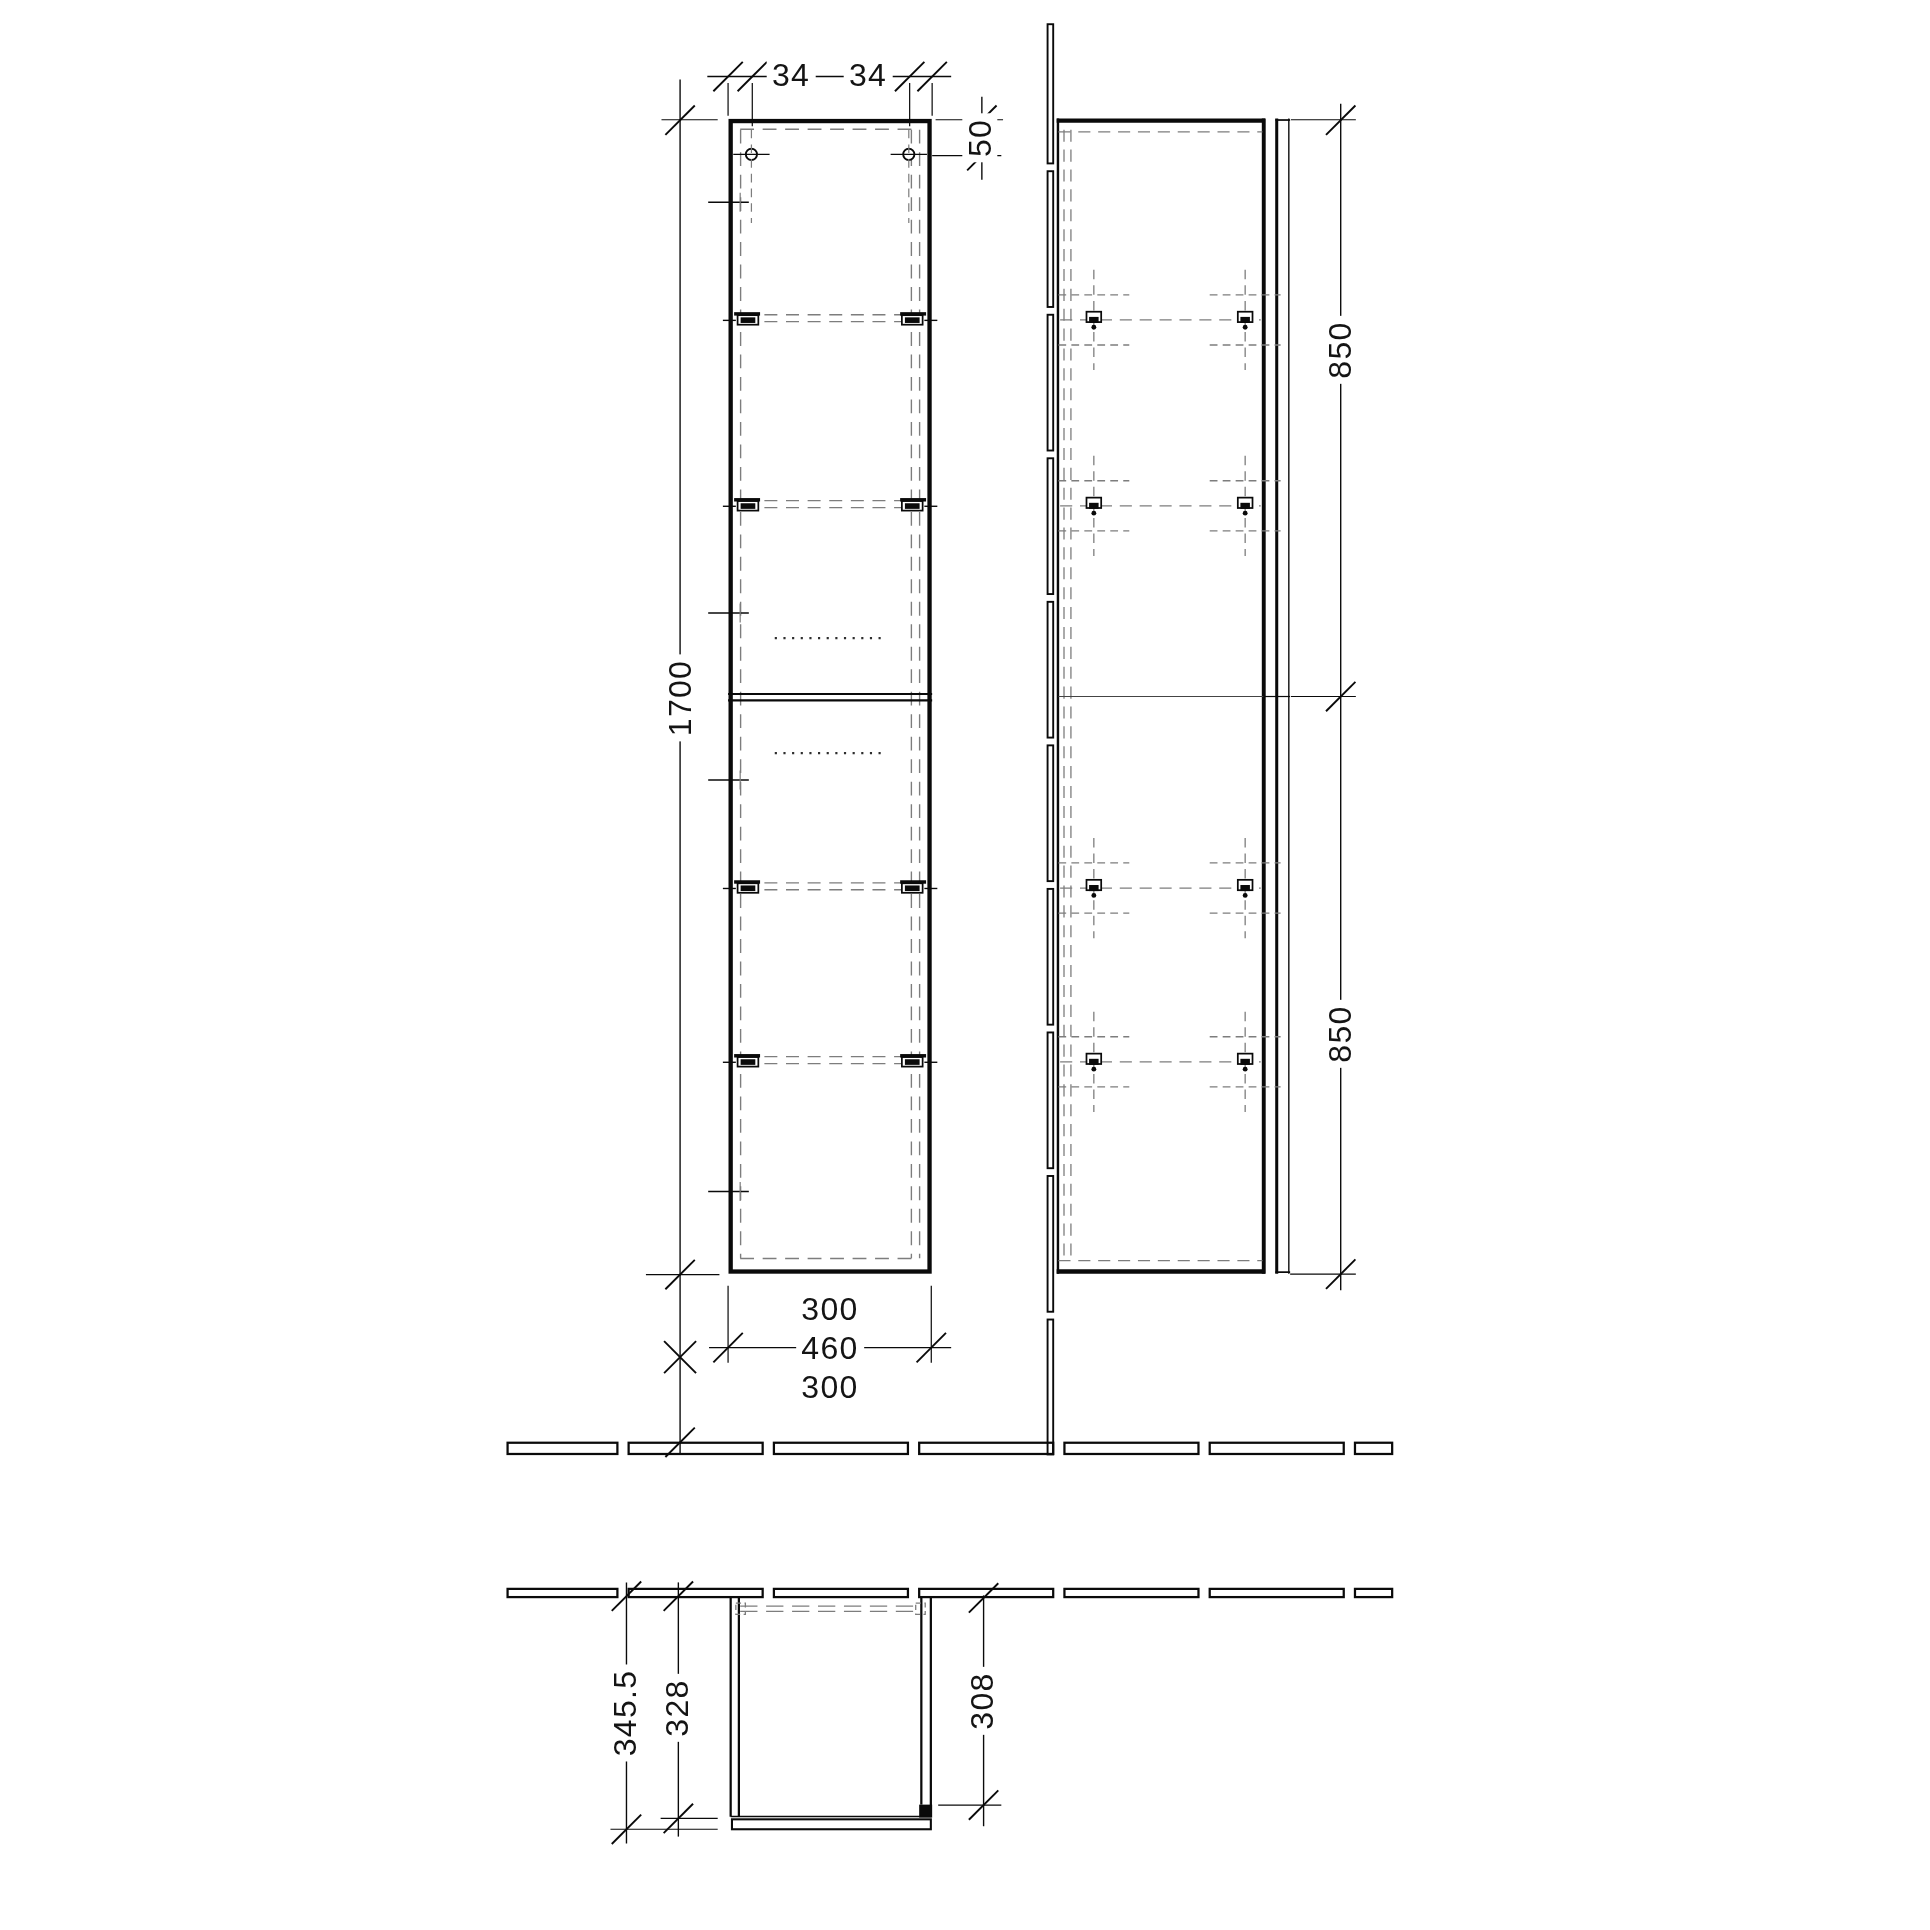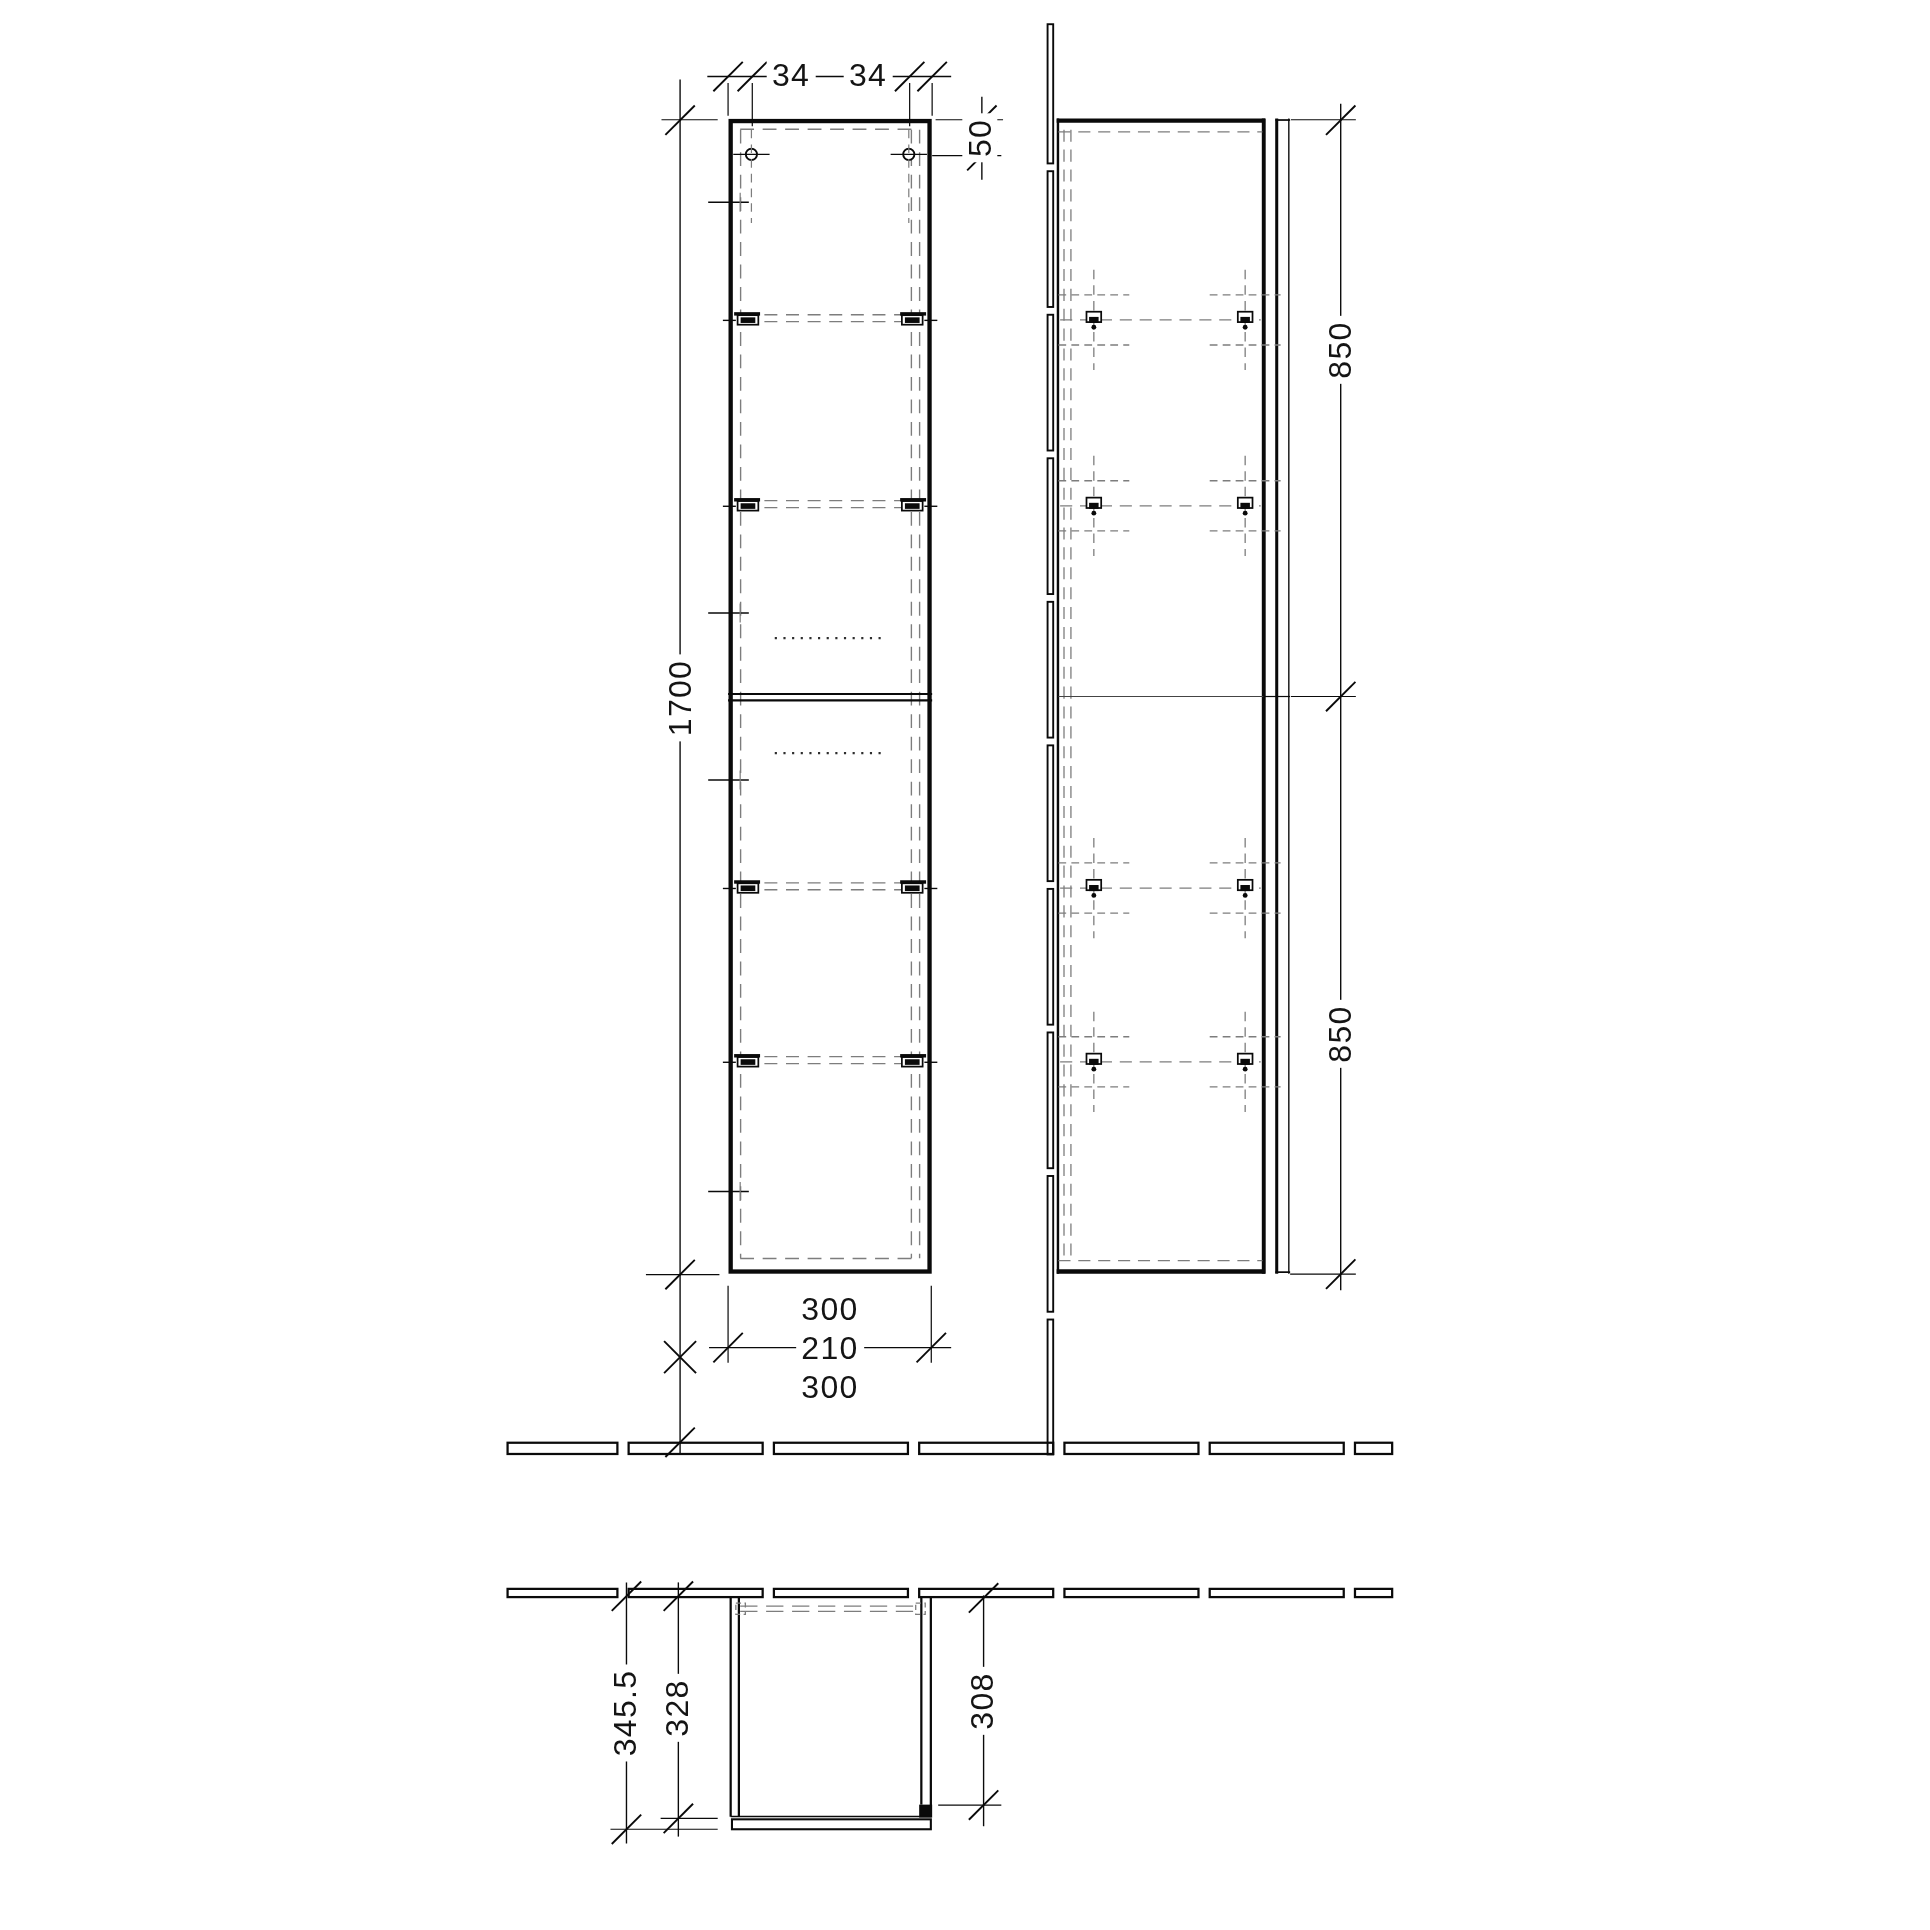--- a/index.html
+++ b/index.html
@@ -289,21 +289,21 @@
         <line x1="1120.5" y1="2104.5" x2="1154.5" y2="2070.5"></line>
       </g>
   </svg>
 
   <div class="labels">
     <div class="dim-label" style="left:791px;top:75px;">34</div>
     <div class="dim-label" style="left:868px;top:75px;">34</div>
     <div class="dim-label vertical" style="left:980px;top:138px;">50</div>
     <div class="dim-label vertical" style="left:680px;top:698px;">1700</div>
     <div class="dim-label" style="left:830px;top:1309px;text-align:right;">300</div>
-    <div class="dim-label" style="left:830px;top:1348px;">210</div>
+    <div class="dim-label" style="left:830px;top:1348px;">460</div>
     <div class="dim-label" style="left:830px;top:1387px;">300</div>
     <div class="dim-label vertical" style="left:1340px;top:350px;">850</div>
     <div class="dim-label vertical" style="left:1340px;top:1034px;">850</div>
     <div class="dim-label vertical" style="left:625px;top:1713px;">345.5</div>
     <div class="dim-label vertical" style="left:677px;top:1708px;">328</div>
     <div class="dim-label vertical" style="left:982px;top:1701px;">308</div>
   </div>
 </div>
 
 

